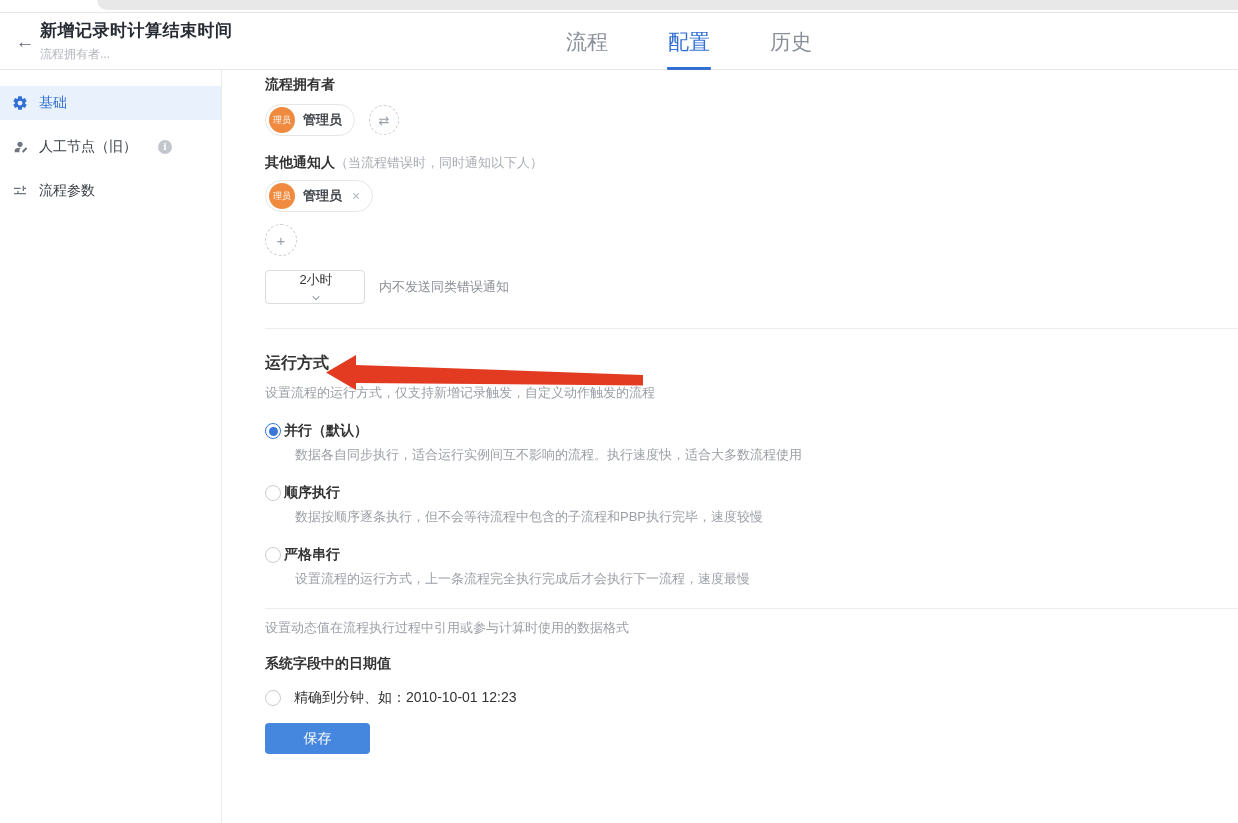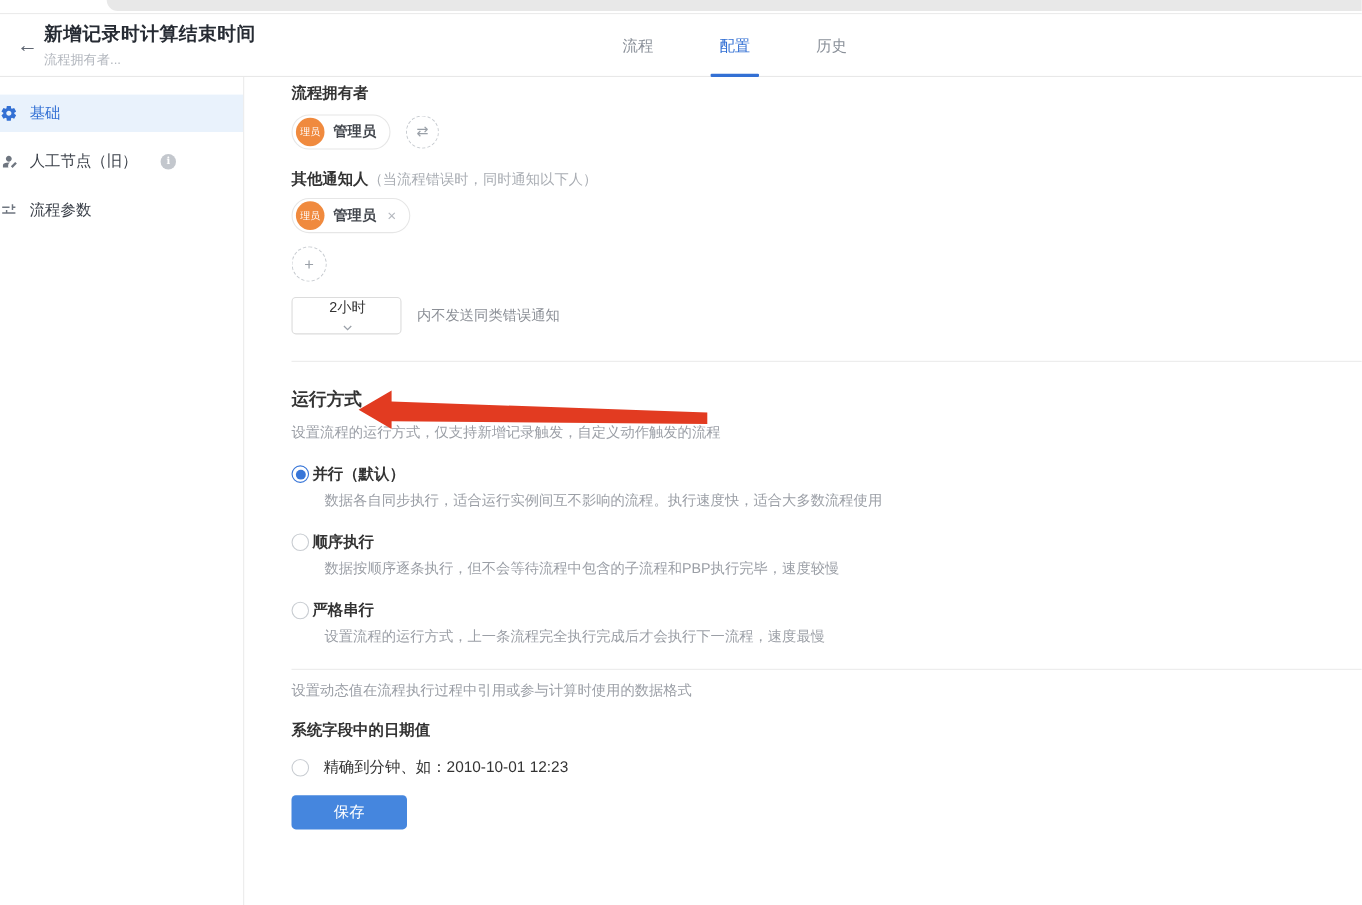--- a/index.html
+++ b/index.html
@@ -17,30 +17,30 @@
   .header { position:absolute; top:13px; left:0; width:100%; height:57px;
     border-bottom:1px solid #e8e8e8; background:#fff; }
   .back { position:absolute; left:12px; top:16px; width:26px; height:26px;
     display:flex; align-items:center; justify-content:center;
     font-size:19px; color:#5f6672; cursor:pointer; }
   .titles { position:absolute; left:40px; top:6px; }
   .page-title { font-size:17px; font-weight:700; color:#262b33; letter-spacing:.5px; }
   .page-subtitle { margin-top:4px; font-size:12px; color:#b4b8bf; }
   .tabs { position:absolute; left:560px; top:0; height:57px; display:flex; gap:48px; }
   .tab { position:relative; height:57px; display:flex; align-items:center;
-    font-size:14px; color:#8a9099; cursor:pointer; padding:0 6px; }
+    font-size:21px; color:#8a9099; cursor:pointer; padding:0 6px; }
   .tab.active { color:#3370d4; }
   .tab.active .tab-underline { position:absolute; left:50%; transform:translateX(-50%);
     bottom:0; width:44px; height:3px; background:#3370d4; border-radius:1px; }
 
   
   .body { position:absolute; top:70px; left:0; right:0; bottom:0; display:flex; }
   .sidebar { width:222px; border-right:1px solid #ebebeb; padding-top:16px; flex:none; }
   .side-item { height:34px; display:flex; align-items:center; gap:11px;
-    padding:0 0; font-size:14px; color:#3c414a; cursor:pointer; margin-bottom:10px; }
+    padding:0 12px; font-size:14px; color:#3c414a; cursor:pointer; margin-bottom:10px; }
   .side-item.active { background:#e9f2fc; color:#3370d4; }
   .side-item .sicon { width:16px; height:16px; display:flex; align-items:center; justify-content:center; flex:none; }
   .side-item.active .sicon svg { fill:#3370d4; }
   .side-item .sicon svg { fill:#6f7680; }
   .info-badge { width:14px; height:14px; border-radius:50%; background:#c3c7cd; color:#fff;
     font-size:9px; font-weight:700; display:flex; align-items:center; justify-content:center;
     margin-left:10px; font-family:"DejaVu Serif",serif; }
 
   
   .content { flex:1; padding:6px 0 0 43px; position:relative; }

